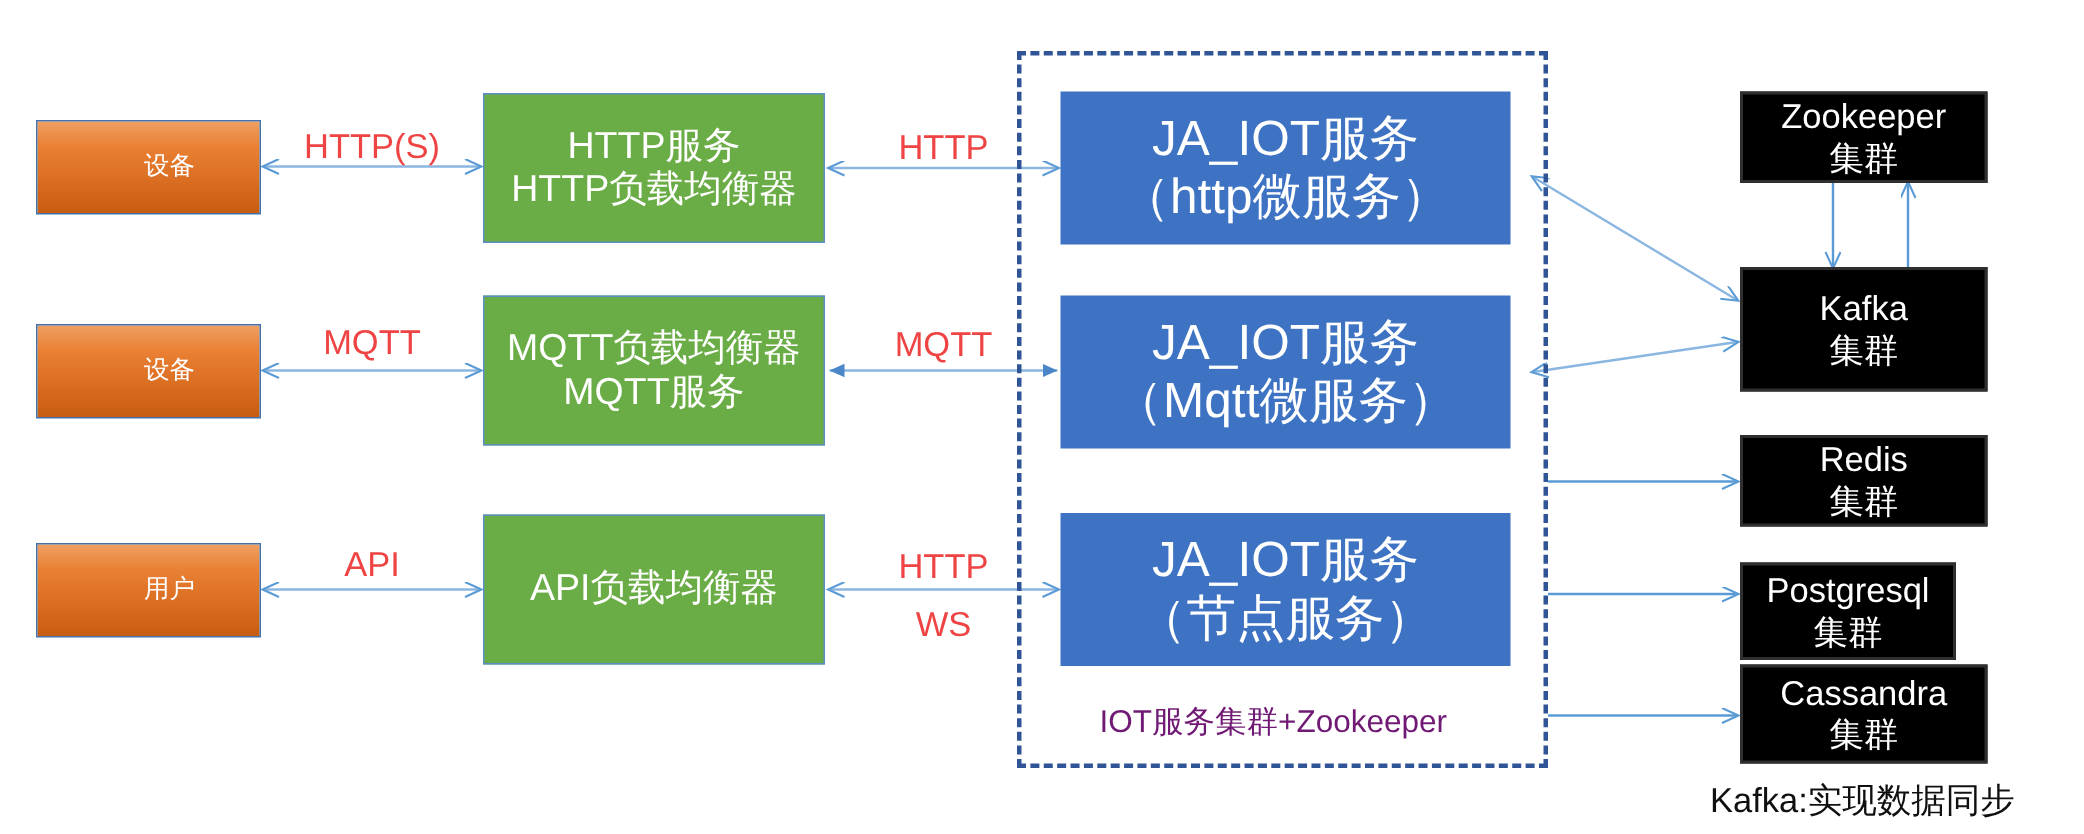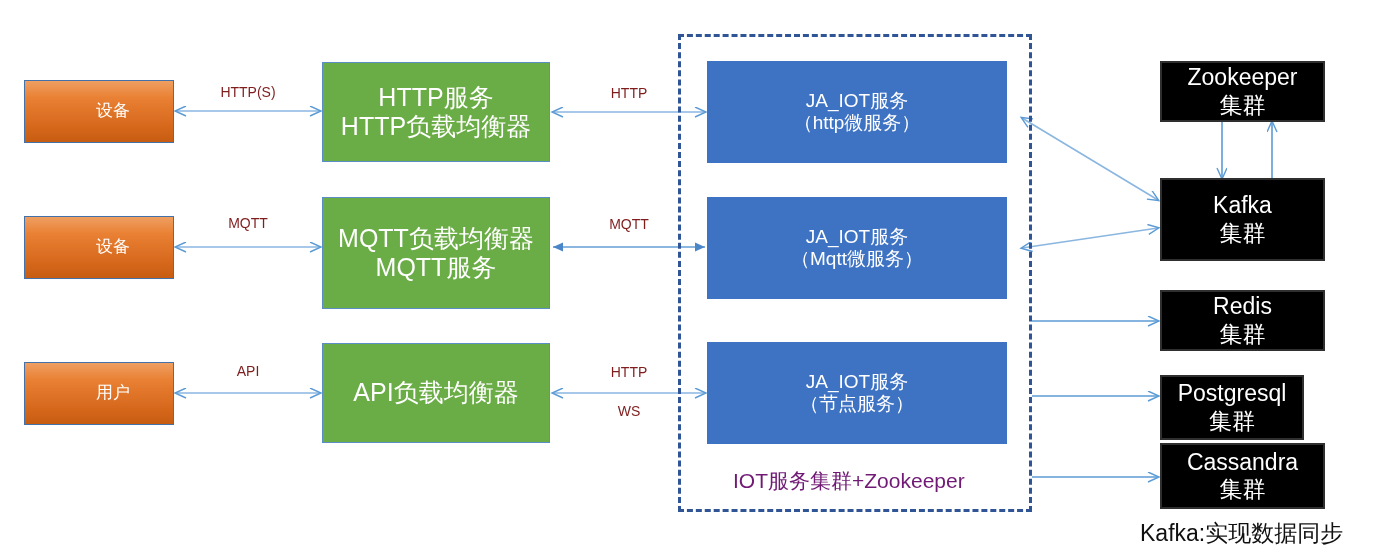--- a/index.html
+++ b/index.html
@@ -34,21 +34,21 @@
     padding-left: 28px;
   }
   .node-green {
     background: #6aac45;
     border: 1px solid #5b8ec4;
     font-size: 25px;
   }
   .node-blue {
     background: #3e73c4;
     border: none;
-    font-size: 19px;
+    font-size: 33px;
   }
   .node-gray {
     background: #000000;
     border: 2px solid #2f2f2f;
     font-size: 23px;
   }
   .node-line { display: block; }
 
   .cluster-box {
     position: absolute;
@@ -63,22 +63,22 @@
     white-space: nowrap;
   }
   .footnote {
     position: absolute;
     color: #101010;
     font-size: 23px;
     white-space: nowrap;
   }
   .edge-label {
     position: absolute;
-    color: #7f1d1d;
-    font-size: 14px;
+    color: #ef4444;
+    font-size: 23px;
     white-space: nowrap;
     text-align: center;
   }
   .edges {
     position: absolute;
     left: 0;
     top: 0;
     width: 1389px;
     height: 556px;
     pointer-events: none;
@@ -139,21 +139,21 @@
     <span class="node-line">设备</span>
   </div>
   <div class="node node-orange" style="left:24px; top:362px; width:150px; height:63px;">
     <span class="node-line">用户</span>
   </div>
 
   <div class="node node-green" style="left:322px; top:62px; width:228px; height:100px;">
     <span class="node-line">HTTP服务</span>
     <span class="node-line">HTTP负载均衡器</span>
   </div>
-  <div class="node node-green" style="left:322px; top:197px; width:228px; height:112px;">
+  <div class="node node-green" style="left:322px; top:197px; width:228px; height:100px;">
     <span class="node-line">MQTT负载均衡器</span>
     <span class="node-line">MQTT服务</span>
   </div>
   <div class="node node-green" style="left:322px; top:343px; width:228px; height:100px;">
     <span class="node-line">API负载均衡器</span>
   </div>
 
   <div class="node node-blue" style="left:707px; top:61px; width:300px; height:102px;">
     <span class="node-line">JA_IOT服务</span>
     <span class="node-line">（http微服务）</span>

